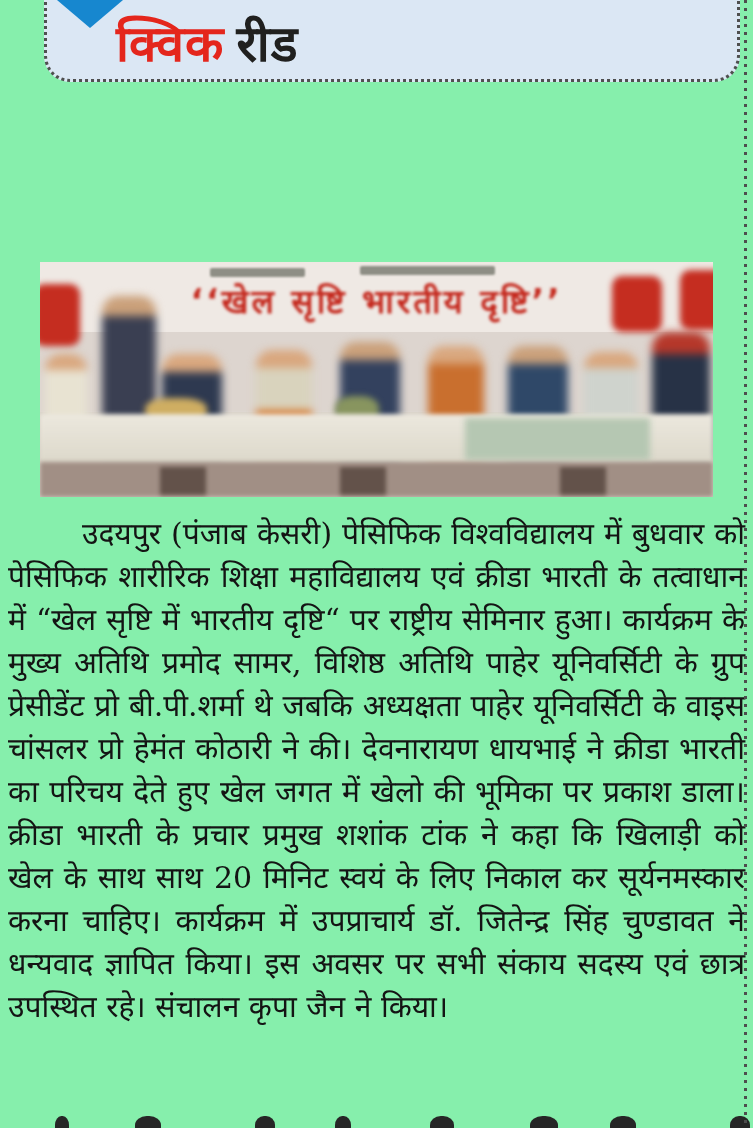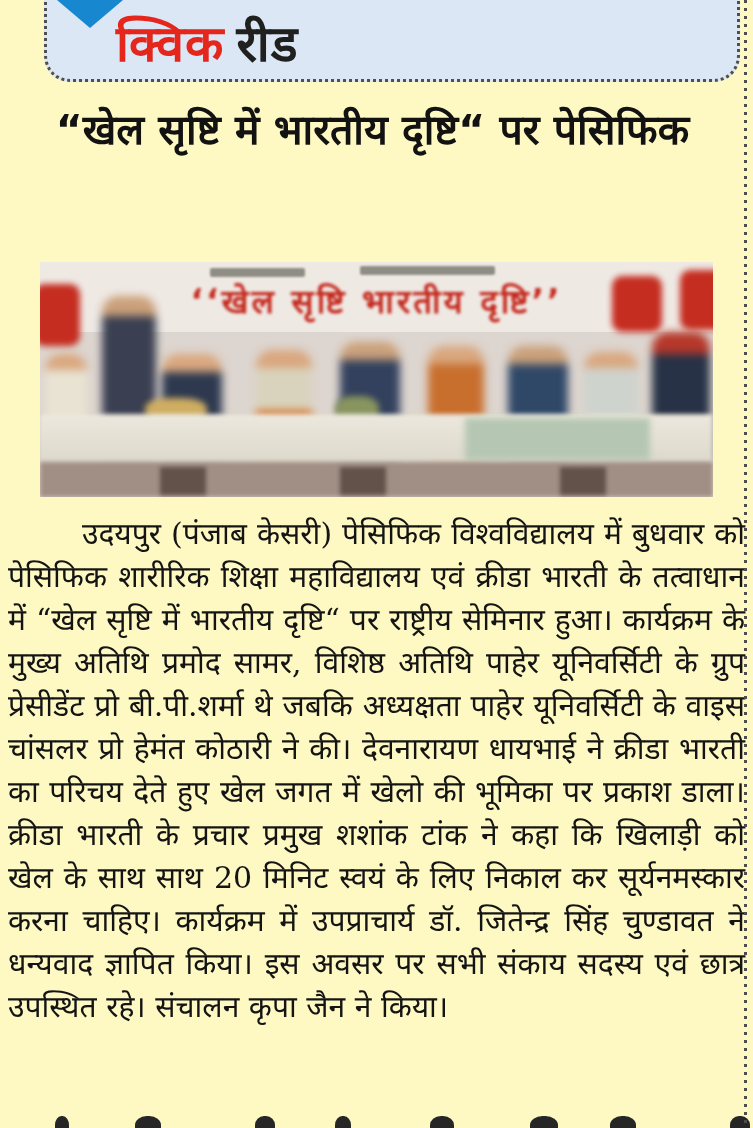--- a/index.html
+++ b/index.html
@@ -1,18 +1,18 @@
 <!DOCTYPE html>
 <html><head>
 <meta charset="utf-8">
 <style>
   * { margin:0; padding:0; box-sizing:border-box; }
   html,body { width:753px; height:1128px; background:#ffffff; overflow:hidden;
               font-family:"DejaVu Serif","Liberation Serif",serif; }
-  .page { position:relative; width:753px; height:1128px; background:#fef9c3; overflow:hidden; }
+  .page { position:relative; width:753px; height:1128px; background:#86efac; overflow:hidden; }
 
   
   .col-rule { position:absolute; left:744px; top:0; width:3px; height:1128px;
               background:repeating-linear-gradient(to bottom,#4d4d4d 0 3px,transparent 3px 8px); }
 
   
   .topline { position:absolute; left:44px; top:0; width:696px; height:0;
              border-top:3px dashed #9cc4e4; }
 
   
@@ -64,21 +64,20 @@
 
   <div class="topline"></div>
 
   <div class="qr-box"></div>
   <div class="qr-triangle"></div>
   <div class="qr-title">
     <span class="red">क्विक</span><span class="blk">रीड</span>
   </div>
 
   <div class="headline">
-    <div>“खेल सृष्टि में भारतीय दृष्टि“ पर पेसिफिक</div>
   </div>
 
   <div class="photo">
     <div class="ph-caption-bar" style="left:170px; top:6px; width:95px;"></div>
     <div class="ph-caption-bar" style="left:320px; top:4px; width:135px;"></div>
 
     <div class="ph-banner">‘‘खेल सृष्टि   भारतीय दृष्टि’’</div>
 
     <div class="poster" style="left:-6px; top:22px; width:46px; height:62px;"></div>
     <div class="poster" style="left:572px; top:14px; width:50px; height:56px;"></div>

